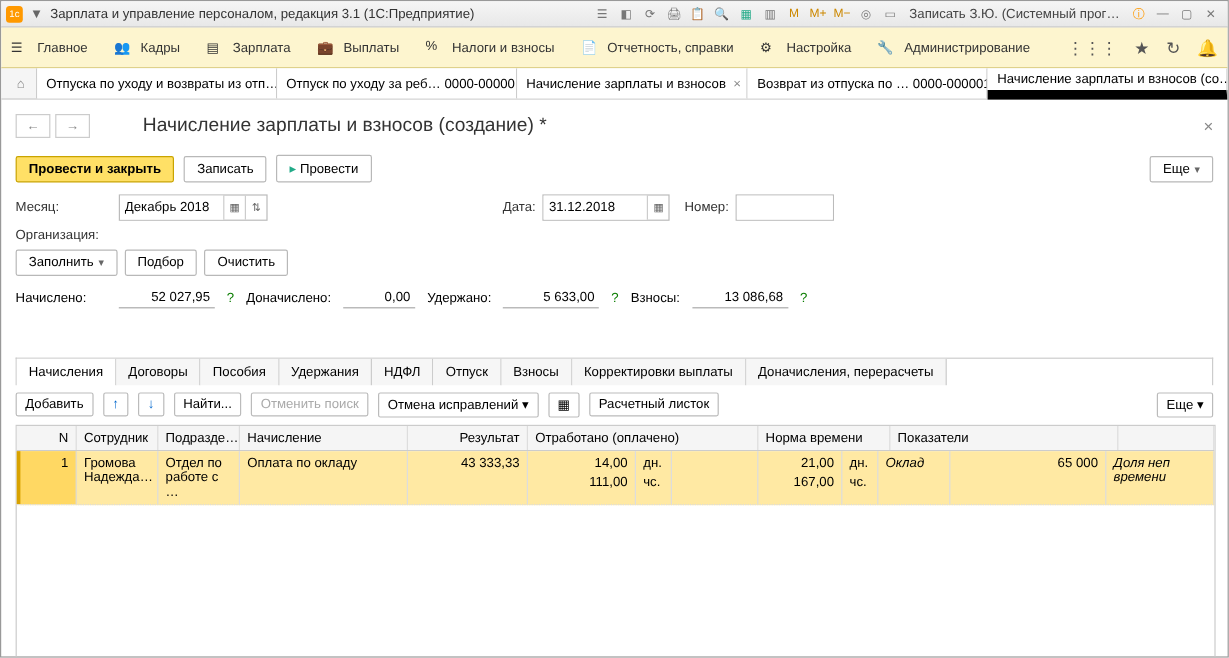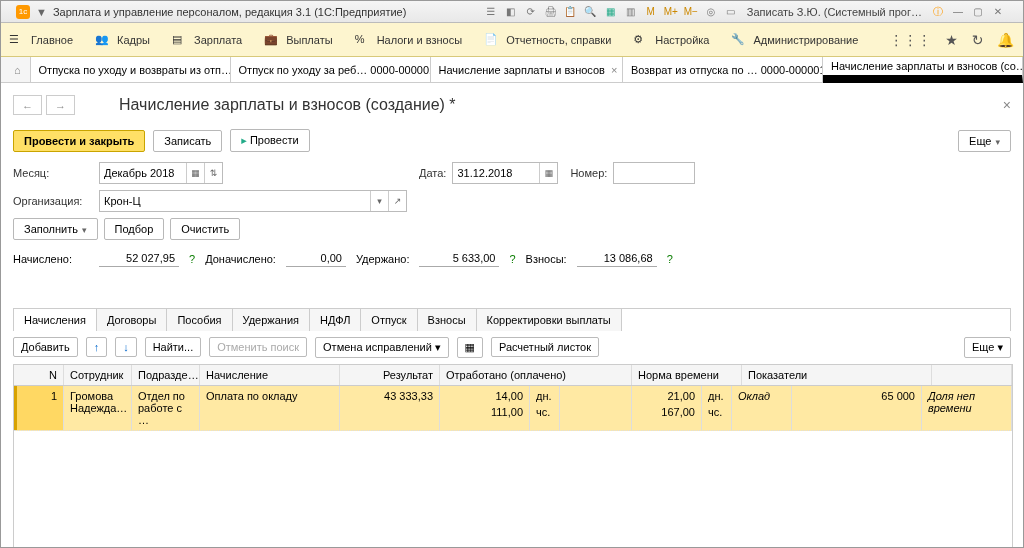--- a/index.html
+++ b/index.html
@@ -1,17 +1,17 @@
 <!DOCTYPE html>
 <html><head>
 <meta charset="utf-8">
 <style>
 * { box-sizing: border-box; margin: 0; padding: 0; font-family: Arial, sans-serif; font-size: 11px; }
 body { background: #fff; width: 1024px; height: 548px; overflow: hidden; border: 1px solid #999; }
-.titlebar { background: linear-gradient(#f5f5f5,#e8e8e8); height: 22px; display: flex; align-items: center; padding: 0 15px; border-bottom: 1px solid #bbb; font-size: 10px; }
+.titlebar { background: linear-gradient(#f5f5f5,#e8e8e8); height: 22px; display: flex; align-items: center; padding: 0 4px; border-bottom: 1px solid #bbb; font-size: 10px; }
 .titlebar .logo { width: 14px; height: 14px; background: #ff9900; border-radius: 3px; margin-right: 4px; display:inline-block; text-align:center; color:#fff; font-size:8px; line-height:14px; }
 .titlebar .dd { margin-left:2px; color:#666; }
 .titlebar .title { margin-left: 6px; color: #333; }
 .titlebar .spacer { flex: 1; }
 .titlebar .ico { width: 16px; height: 16px; margin: 0 2px; display: inline-flex; align-items:center; justify-content:center; color:#777; font-size:10px; }
 .titlebar .user { color:#444; margin: 0 6px; }
 .menubar { background: #fdf5cf; height: 34px; display: flex; align-items: center; padding: 0 8px; border-bottom: 1px solid #d8c97a; }
 .menubar .item { display: flex; align-items: center; margin-right: 22px; color: #333; cursor: pointer; }
 .menubar .icon { width: 16px; height: 14px; margin-right: 6px; display:inline-block; }
 .menubar .right { margin-left: auto; display: flex; gap: 14px; }
@@ -174,25 +174,20 @@
         <span class="tbtn">▦</span>
       </span>
     <label style="margin-left:6px;">Номер:</label>
     <span class="inputwrap">
         <input style="width: 80px;">
       </span>
   </div>
 
   <div class="formrow">
     <label style="width:80px;">Организация:</label>
-    <span class="inputwrap">
-        <input style="width: 270px;" value="Крон-Ц">
-        <span class="tbtn">▾</span>
-        <span class="tbtn">↗</span>
-      </span>
   </div>
 
   <div class="formrow">
     <button class="btn"><span>Заполнить</span><span class="dd">▾</span></button>
     <button class="btn">Подбор</button>
     <button class="btn">Очистить</button>
   </div>
 
   <div class="sumrow">
     <span style="width:76px;">Начислено:</span>
@@ -210,20 +205,21 @@
 
   <div class="tabs2">
     <div class="t active">Начисления</div>
     <div class="t">Договоры</div>
     <div class="t">Пособия</div>
     <div class="t">Удержания</div>
     <div class="t">НДФЛ</div>
     <div class="t">Отпуск</div>
     <div class="t">Взносы</div>
     <div class="t">Корректировки выплаты</div>
+    <div class="t">Доначисления, перерасчеты</div>
   </div>
 
   <div class="gridtools">
     <button class="sbtn">Добавить</button>
     <button class="sbtn" style="color:#06c">↑</button>
     <button class="sbtn" style="color:#06c">↓</button>
     <button class="sbtn">Найти...</button>
     <button class="sbtn disabled">Отменить поиск</button>
     <button class="sbtn"><span>Отмена исправлений</span> <span class="dd">▾</span></button>
     <button class="sbtn">▦</button>

